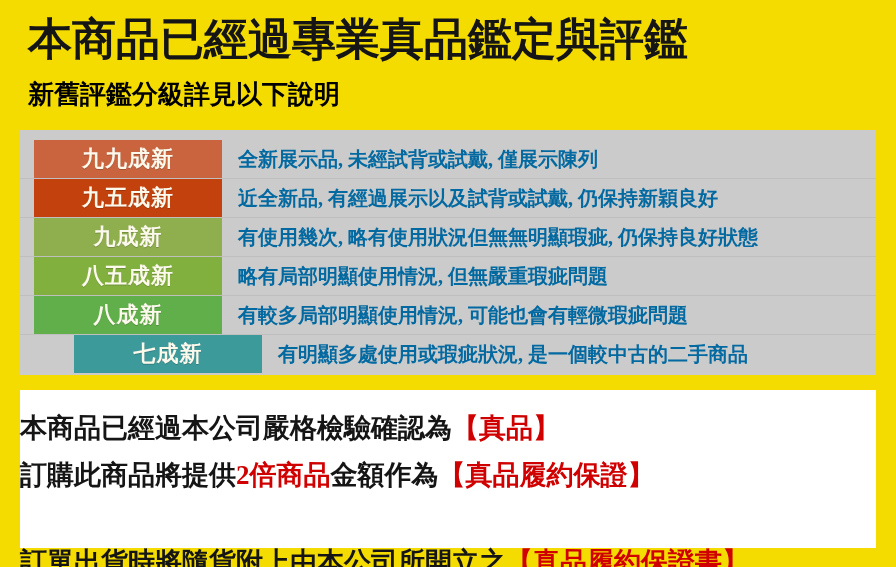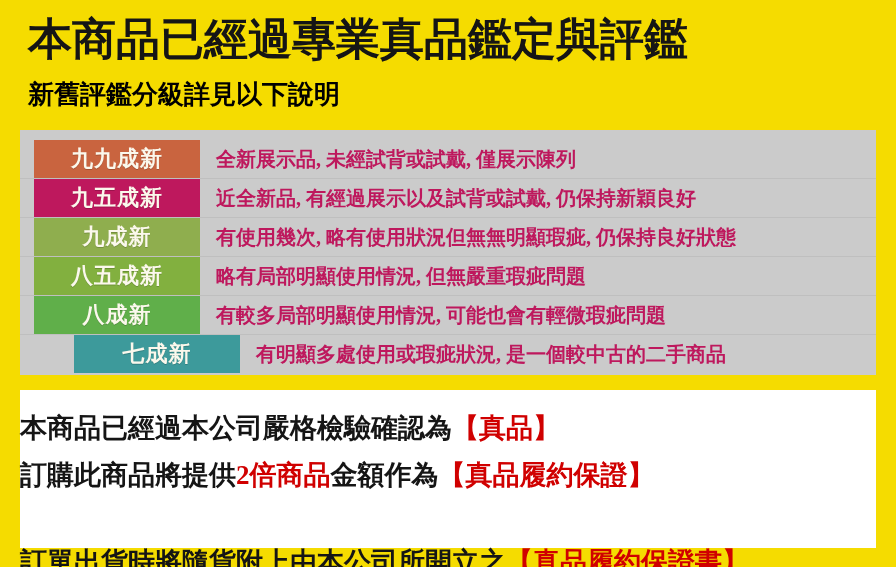--- a/index.html
+++ b/index.html
@@ -77,41 +77,41 @@
     display: flex;
     align-items: stretch;
     border-bottom: 1px solid #BFBFBF;
   }
   .grade-row:last-child {
     border-bottom: none;
     padding-left: 40px;
   }
   .grade-chip {
     flex: 0 0 auto;
-    width: 166px;
+    width: 188px;
     margin-left: 14px;
     display: flex;
     align-items: center;
     justify-content: center;
     color: #FBF8EC;
     font-size: 22px;
     font-weight: bold;
     letter-spacing: 1px;
     line-height: 1;
     box-sizing: border-box;
     text-shadow: 0 1px 0 rgba(0,0,0,0.18);
   }
   .grade-desc {
     flex: 1 1 auto;
     display: flex;
     align-items: center;
     padding-left: 16px;
     font-size: 20px;
     font-weight: bold;
-    color: #be185d;
+    color: #0369a1;
     letter-spacing: 0px;
     white-space: nowrap;
     line-height: 1;
   }
 
   
   .guarantee-panel {
     position: absolute;
     left: 20px;
     top: 390px;
@@ -149,21 +149,21 @@
     <div class="header-subtitle">新舊評鑑分級詳見以下說明</div>
   </div>
 
   <div class="grade-panel">
     <div class="grade-rows" id="grade-rows">
         <div class="grade-row">
           <div class="grade-chip" style="background: rgb(201, 100, 63);">九九成新</div>
           <div class="grade-desc">全新展示品, 未經試背或試戴, 僅展示陳列</div>
         </div>
         <div class="grade-row">
-          <div class="grade-chip" style="background: #be185d;">九五成新</div>
+          <div class="grade-chip" style="background: #c2410c;">九五成新</div>
           <div class="grade-desc">近全新品, 有經過展示以及試背或試戴, 仍保持新穎良好</div>
         </div>
         <div class="grade-row">
           <div class="grade-chip" style="background: rgb(143, 174, 78);">九成新</div>
           <div class="grade-desc">有使用幾次, 略有使用狀況但無無明顯瑕疵, 仍保持良好狀態</div>
         </div>
         <div class="grade-row">
           <div class="grade-chip" style="background: rgb(130, 176, 63);">八五成新</div>
           <div class="grade-desc">略有局部明顯使用情況, 但無嚴重瑕疵問題</div>
         </div>

